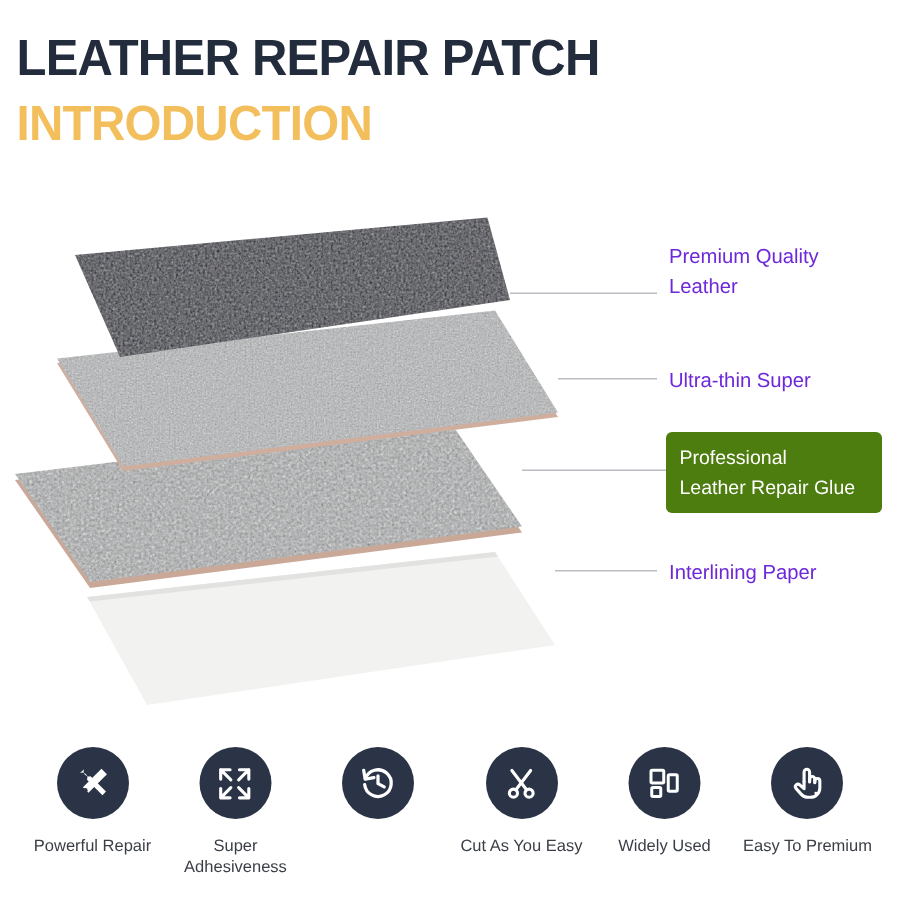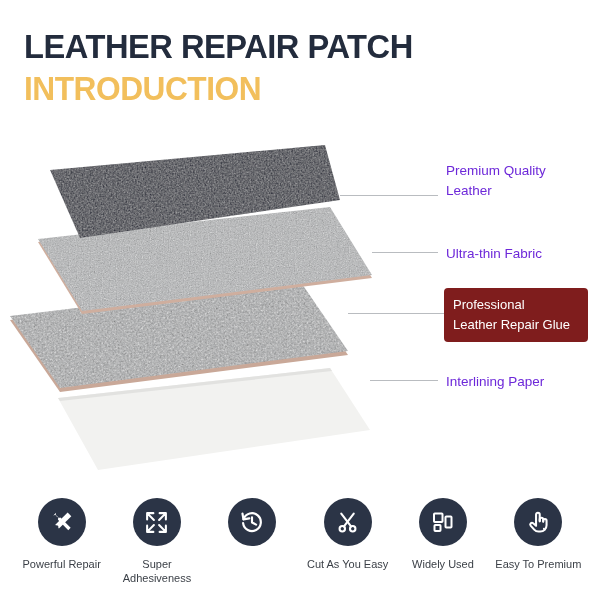--- a/index.html
+++ b/index.html
@@ -12,24 +12,23 @@
     height: 600px;
     position: relative;
     overflow: hidden;
     font-family: "Liberation Sans", sans-serif;
     -webkit-font-smoothing: antialiased;
   }
 
   
   #header {
     position: absolute;
-    left: 24px;
+    left: 11px;
     top: 22px;
     width: 560px;
-    margin-top: 7px;
   }
   .title-line {
     font-weight: 700;
     letter-spacing: -0.5px;
     line-height: 1.0;
     white-space: nowrap;
     font-stretch: condensed;
   }
   #title-main {
     font-size: 34px;
@@ -68,21 +67,21 @@
     color: #6d28d9;
     white-space: pre-line;
   }
   #glue-callout {
     position: absolute;
     left: 444px;
     top: 288px;
     width: 144px;
     padding: 7px 9px;
     box-sizing: border-box;
-    background: #7f1d1d;
+    background: #4d7c0f;
     border-radius: 4px;
     color: #ffffff;
     font-size: 13px;
     line-height: 1.55;
     white-space: pre-line;
   }
 
   
   #features {
     position: absolute;
@@ -181,21 +180,21 @@
 </div>
 
 <div class="leader" style="left:340px; top:195px; width:98px;"></div>
 <div class="leader" style="left:372px; top:252px; width:66px;"></div>
 <div class="leader" style="left:348px; top:313px; width:96px;"></div>
 <div class="leader" style="left:370px; top:380px; width:68px;"></div>
 
 <div class="callout-label" style="left:446px; top:161px;">Premium Quality
 Leather</div>
 
-<div class="callout-label" style="left:446px; top:244px;">Ultra-thin Fabric</div>
+<div class="callout-label" style="left:446px; top:244px;">Ultra-thin Super</div>
 
 <div id="glue-callout">Professional
 Leather Repair Glue</div>
 
 <div class="callout-label" style="left:446px; top:372px;">Interlining Paper</div>
 
 <div id="features">
 
   <div class="feature">
     <div class="feature-icon">

